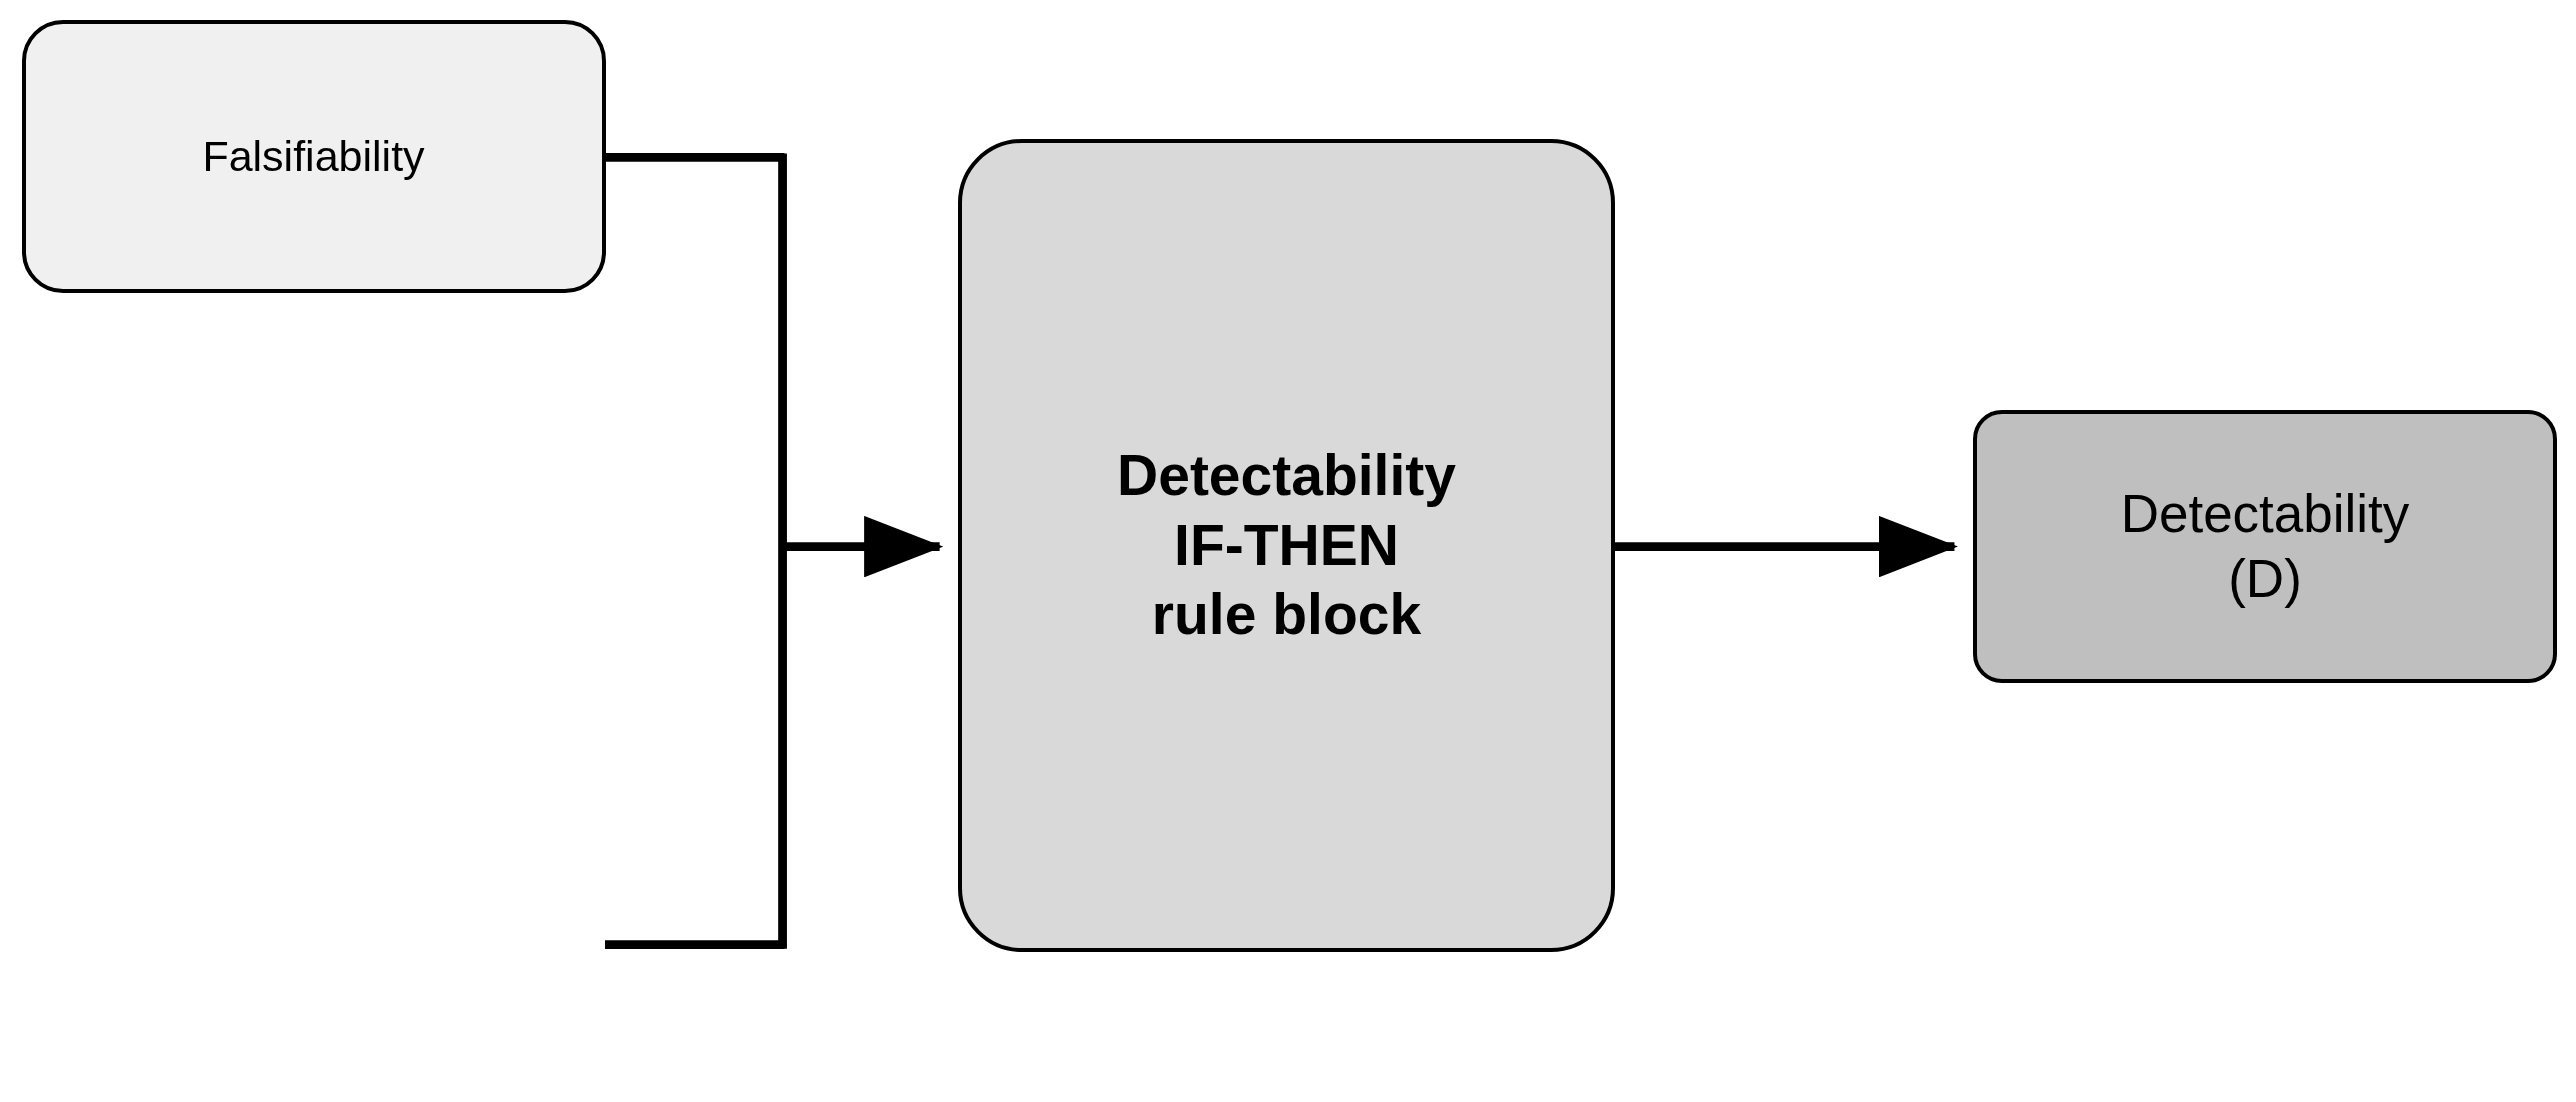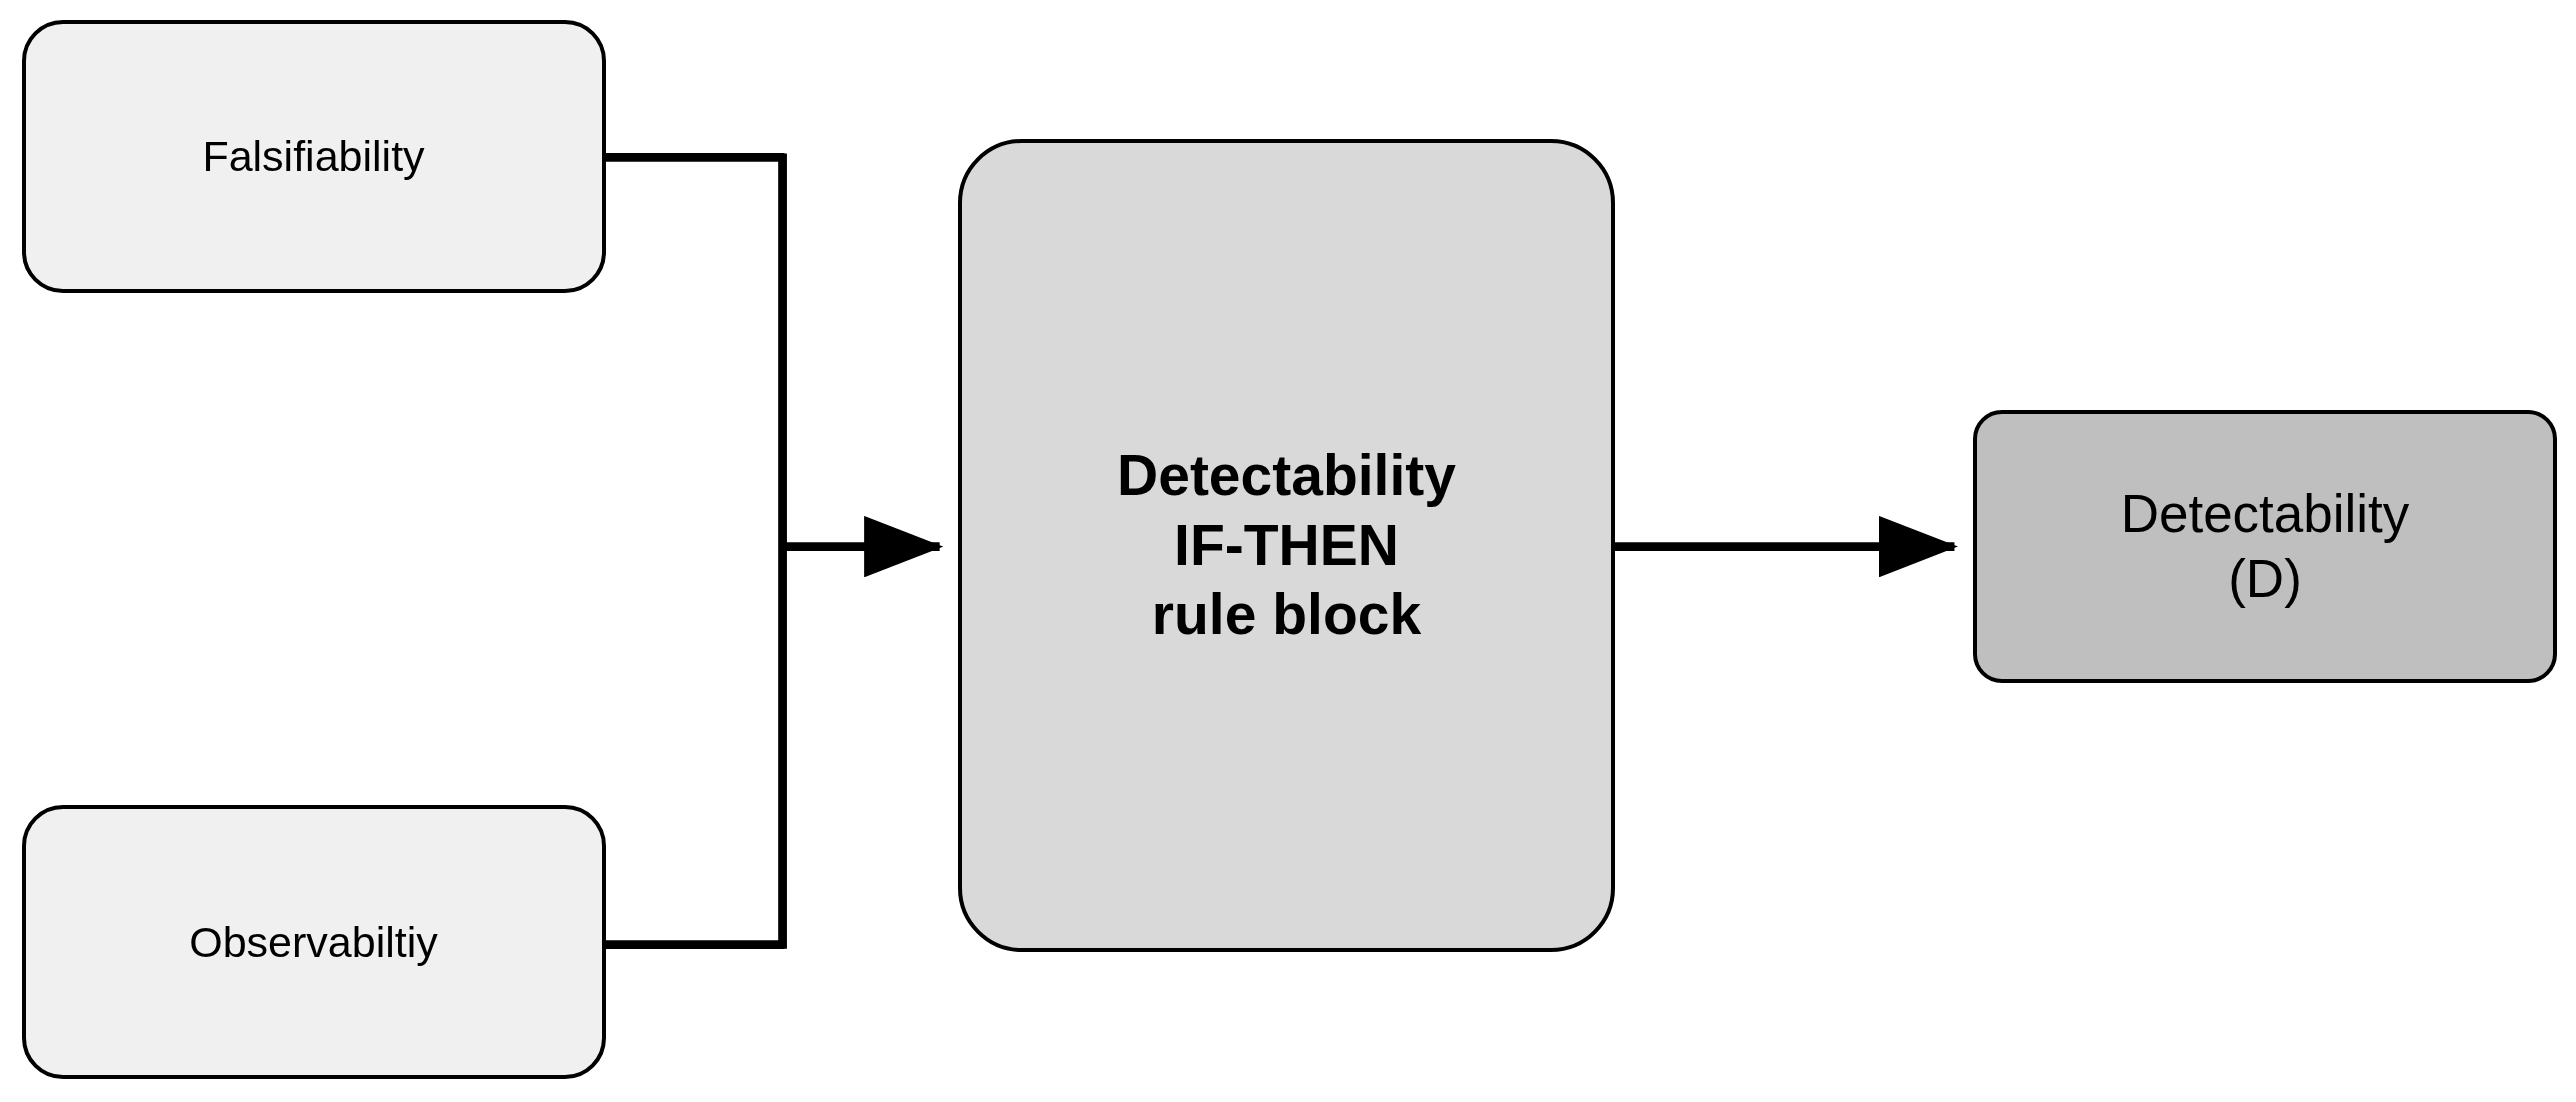--- a/index.html
+++ b/index.html
@@ -80,23 +80,20 @@
 
     <path d="M 802 560 L 963 560" fill="none" stroke="#000000" stroke-width="9" marker-end="url(#arrowhead)"></path>
 
     <path d="M 1655 560 L 2003 560" fill="none" stroke="#000000" stroke-width="9" marker-end="url(#arrowhead)"></path>
   </svg>
 
   <div class="node node-input" style="left:21.5px; top:19.5px; width:584px; height:273px;">
     <span class="node-label">Falsifiability</span>
   </div>
 
-  <div class="node node-input" style="left:21.5px; top:805px; width:584px; height:274px;">
-    <span class="node-label">Observabiltiy</span>
-  </div>
 
   <div class="node node-rule" style="left:958px; top:139px; width:657px; height:813px;">
     <span class="node-label">Detectability
 IF-THEN
 rule block</span>
   </div>
 
   <div class="node node-output" style="left:1973px; top:410px; width:584px; height:273px;">
     <span class="node-label">Detectability
 (D)</span>

